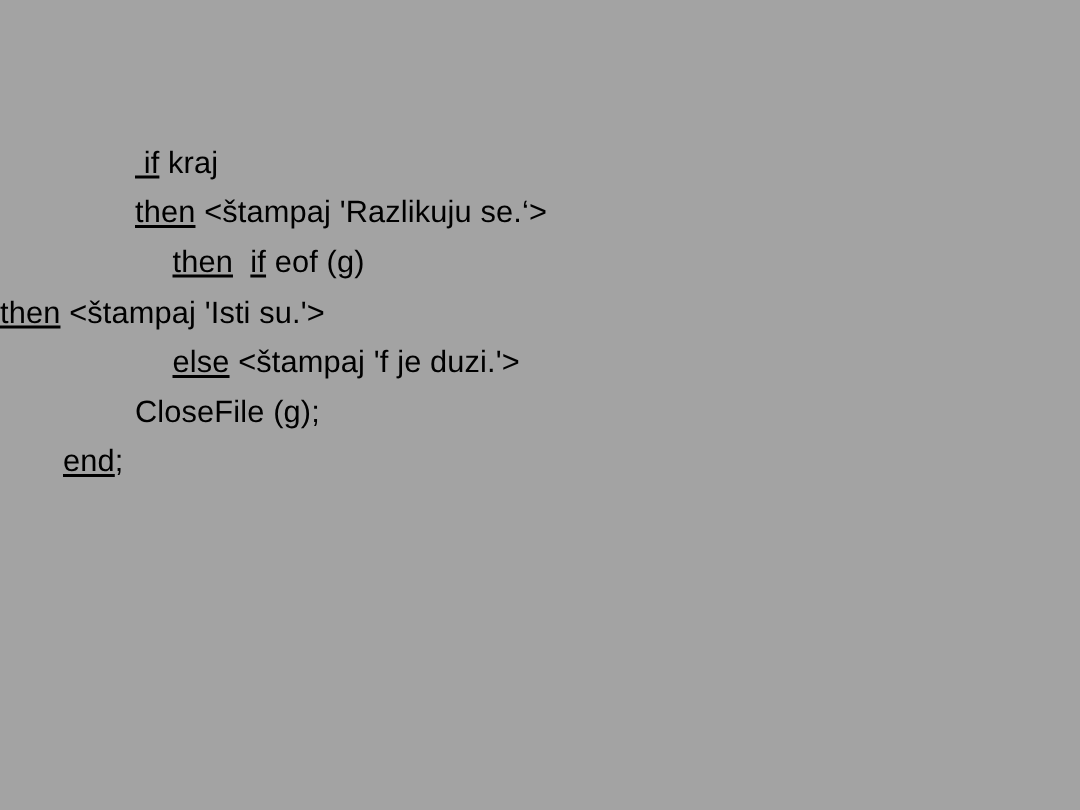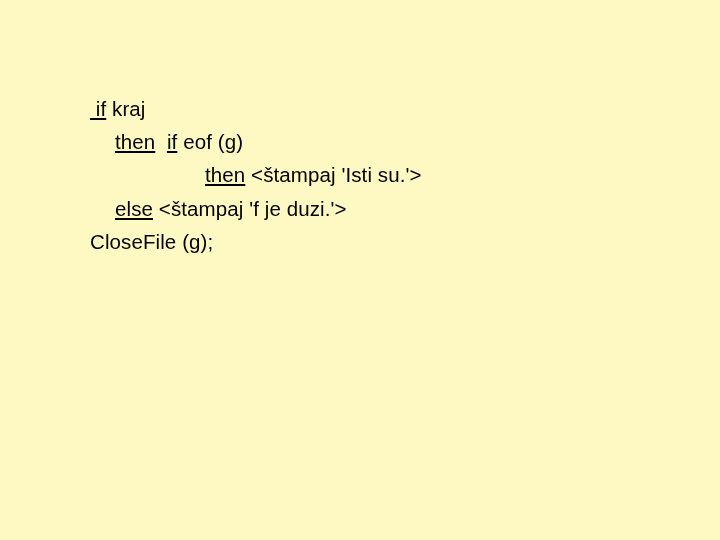--- a/index.html
+++ b/index.html
@@ -10,54 +10,56 @@
     width: 720px;
     height: 540px;
     background: #ffffff;
     font-family: "Liberation Sans", sans-serif;
     overflow: hidden;
   }
   #slide {
     position: relative;
     width: 720px;
     height: 540px;
-    background: #fef9c3;
+    background: #a3a3a3;
   }
   #code-block {
     position: absolute;
     left: 0;
     top: 92px;
     width: 720px;
   }
   .code-line {
     height: 33.2px;
     line-height: 33.2px;
     font-size: 20.5px;
     color: #000000;
     white-space: pre;
     letter-spacing: 0.1px;
   }
   .indent-0 { padding-left: 42px; }
   .indent-1 { padding-left: 90px; }
   .indent-2 { padding-left: 115px; }
-  .indent-3 { padding-left: 205px; }
+  .indent-3 { }
 
   .kw {
     text-decoration: underline;
     text-underline-offset: 2px;
     text-decoration-thickness: 1.6px;
   }
   .plain {
     text-decoration: none;
   }
 </style>
 </head>
 <body style="background: rgb(255, 255, 255);">
 
 <div id="slide">
   <div id="code-block" style="color: rgb(0, 0, 0);">
       <div class="code-line indent-1"><span class="kw"> if</span><span class="plain"> kraj</span></div>
+      <div class="code-line indent-1"><span class="kw">then</span><span class="plain"> &lt;štampaj 'Razlikuju se.‘&gt;</span></div>
       <div class="code-line indent-2"><span class="kw">then</span><span class="plain">  </span><span class="kw">if</span><span class="plain"> eof (g)</span></div>
       <div class="code-line indent-3"><span class="kw">then</span><span class="plain"> &lt;štampaj 'Isti su.'&gt;</span></div>
       <div class="code-line indent-2"><span class="kw">else</span><span class="plain"> &lt;štampaj 'f je duzi.'&gt;</span></div>
       <div class="code-line indent-1"><span class="plain">CloseFile (g);</span></div>
+      <div class="code-line indent-0"><span class="kw">end</span><span class="plain">;</span></div>
     </div>
 </div>
 
 </body></html>

